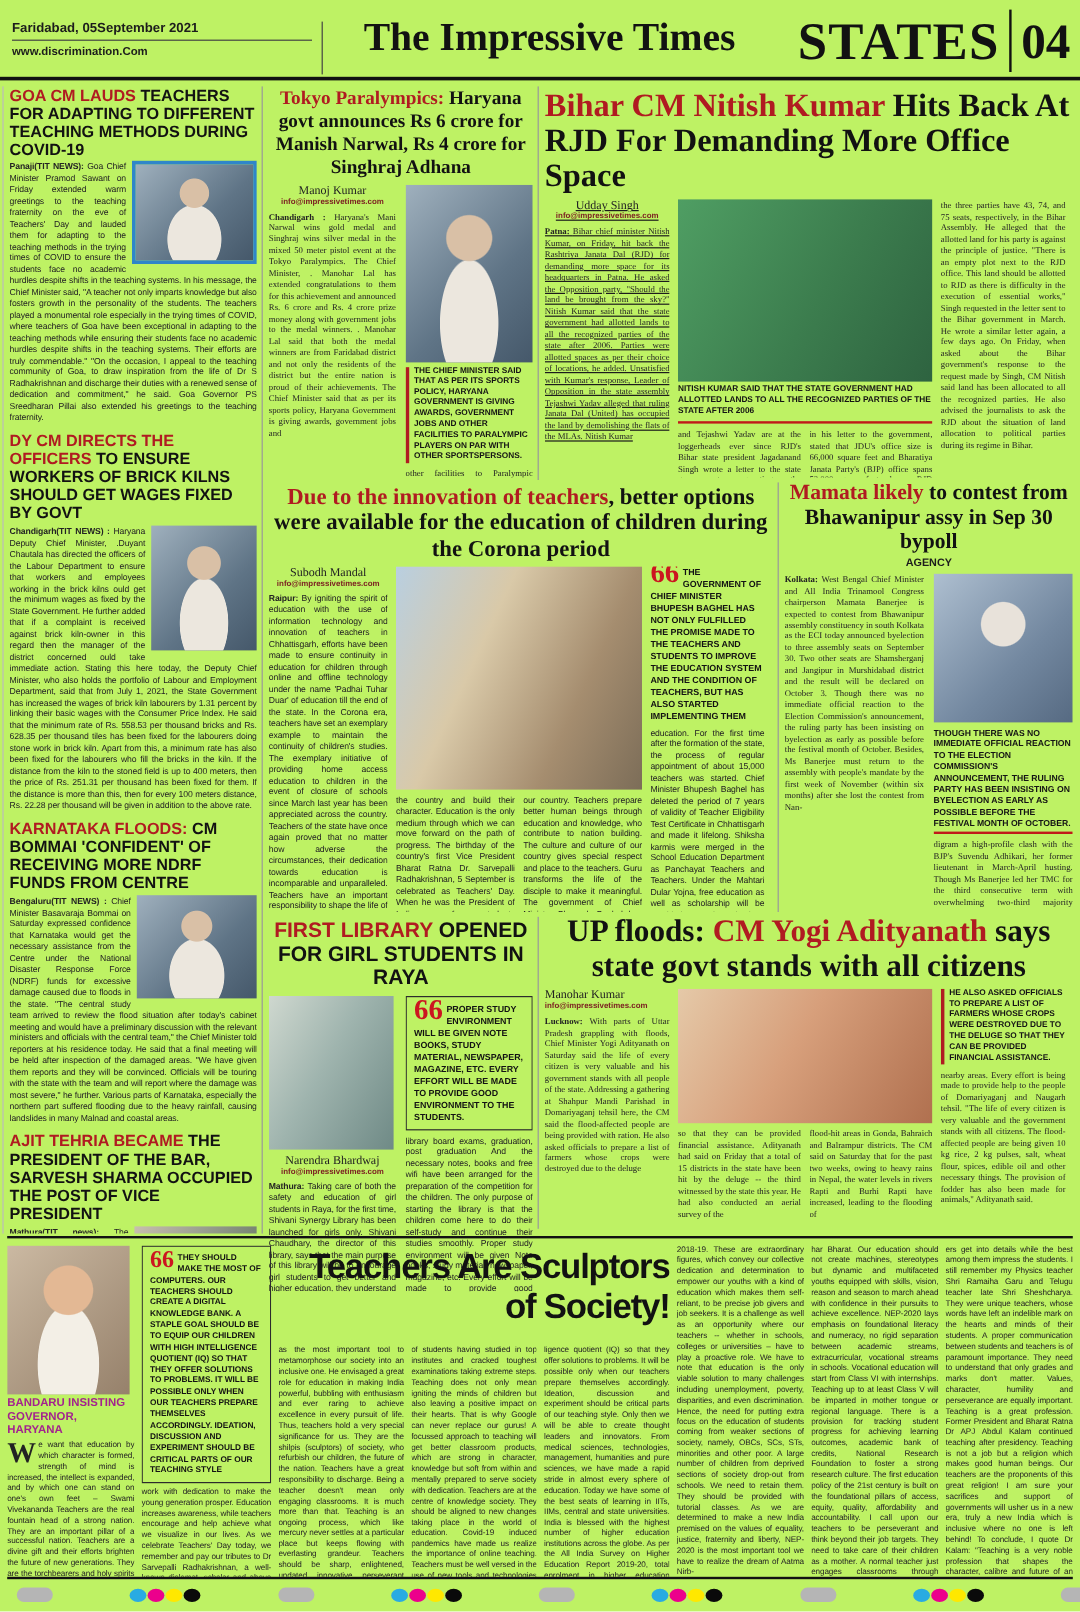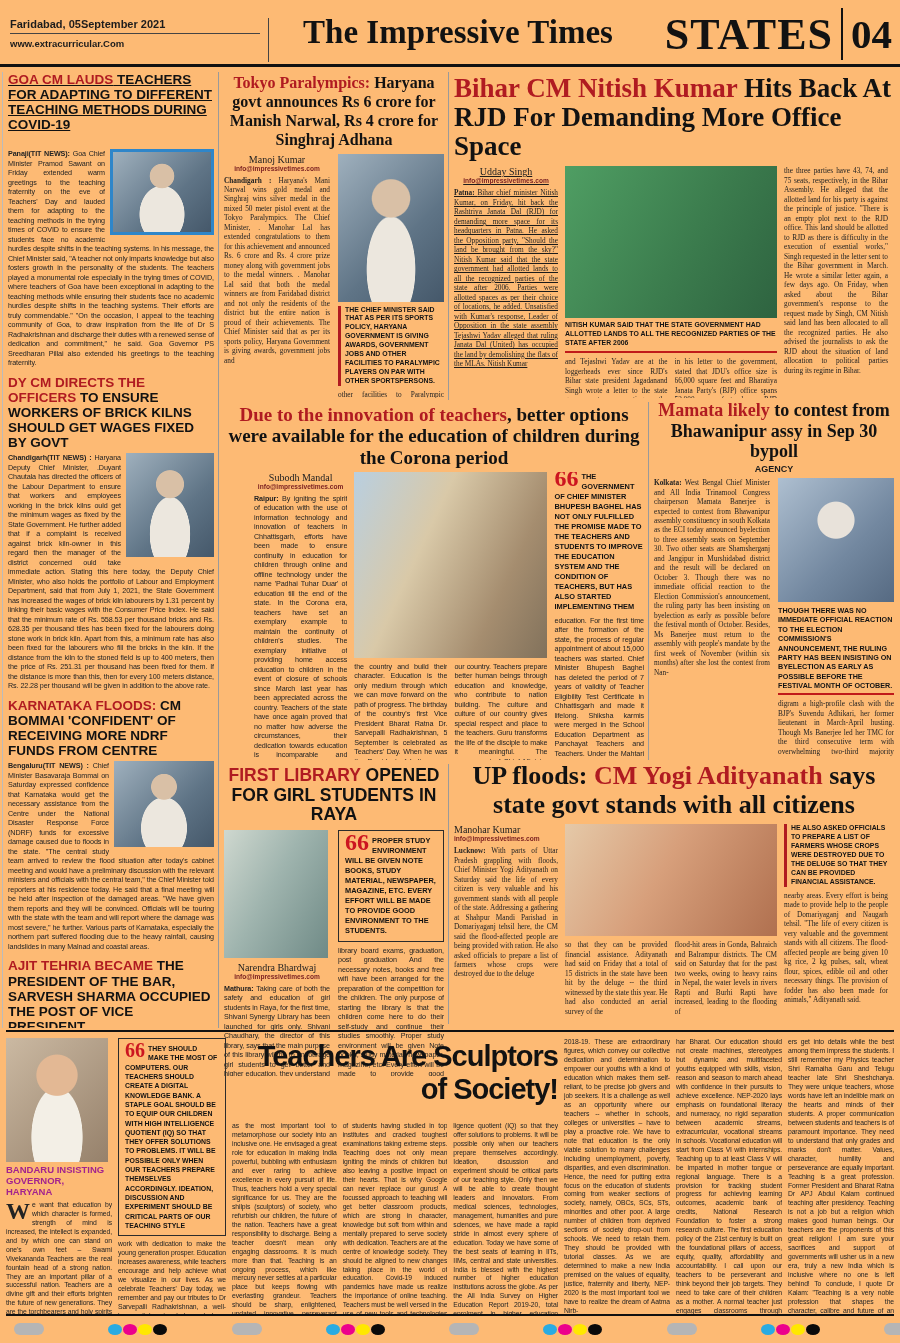--- a/index.html
+++ b/index.html
@@ -1,16 +1,16 @@
 <!DOCTYPE html>
 <html><head>
 <meta charset="utf-8">
 <style>
   html,body{margin:0;padding:0;background:#fff;}
-  #page{position:relative;width:900px;height:1343px;background:#fdba74;overflow:hidden;
+  #page{position:relative;width:900px;height:1343px;background:#bef264;overflow:hidden;
         font-family:"Liberation Sans",sans-serif;color:#1c1c1c;}
   .abs{position:absolute;}
   .red{color:#b01b21;}
   .h-sans{font-family:"Liberation Sans",sans-serif;font-weight:bold;color:#121212;}
   .h-serif{font-family:"Liberation Serif",serif;font-weight:bold;color:#121212;}
   .body-sans{font-size:7.2px;line-height:1.32;text-align:justify;color:#232323;letter-spacing:-.1px;}
   .body-serif{font-family:"Liberation Serif",serif;font-size:7.3px;line-height:1.3;text-align:justify;color:#232323;}
   .lead{font-weight:bold;}
   .byl-name{font-family:"Liberation Serif",serif;font-size:10px;text-align:center;color:#222;}
   .byl-mail{font-size:6.6px;font-weight:bold;color:#7c2222;text-align:center;margin-bottom:4px;}
@@ -40,41 +40,41 @@
   .purple{color:#a3238e;}
 </style>
 </head>
 <body>
 
 <div id="page">
 
   <div class="abs" style="left:8px;top:6px;width:884px;height:56px;">
     <div class="abs" style="left:2px;top:12px;width:250px;border-right:1px solid #444;height:44px;padding-right:8px;">
       <div style="font-size:11px;font-weight:bold;border-bottom:1px solid #444;padding-bottom:3px;">Faridabad, 05September 2021</div>
-      <div style="font-size:9.5px;font-weight:bold;padding-top:4px;">www.extracurricular.Com</div>
+      <div style="font-size:9.5px;font-weight:bold;padding-top:4px;">www.discrimination.Com</div>
     </div>
     <div class="abs h-serif" style="left:250px;top:8px;width:400px;text-align:center;font-size:33px;">The Impressive Times</div>
     <div class="abs" style="right:0;top:0;display:flex;align-items:center;height:56px;">
       <span class="h-serif" style="font-size:44px;letter-spacing:1px;">STATES</span>
       <span style="display:inline-block;width:2px;height:52px;background:#111;margin:0 8px;"></span>
       <span class="h-serif" style="font-size:41px;">04</span>
     </div>
   </div>
   <div class="abs hline" style="left:0;top:64px;width:900px;height:3px;"></div>
 
   <div class="abs vrule" style="left:218px;top:72px;height:956px;"></div>
   <div class="abs vrule" style="left:448px;top:72px;height:328px;"></div>
   <div class="abs vrule" style="left:648px;top:402px;height:358px;"></div>
   <div class="abs vrule" style="left:448px;top:764px;height:260px;"></div>
   <div class="abs vrule" style="left:2px;top:72px;height:956px;background:#bbb;"></div>
 
   <div class="abs" style="left:8px;top:72px;width:206px;height:956px;overflow:hidden;">
 
     <div>
-      <div class="h-sans" style="font-size:13.5px;line-height:1.12;margin-bottom:17px;text-decoration:underline;">
+      <div class="h-sans" style="font-size:13.5px;line-height:1.12;margin-bottom:2px;">
         <span class="red">GOA CM LAUDS</span><span> TEACHERS FOR ADAPTING TO DIFFERENT TEACHING METHODS DURING COVID-19</span>
       </div>
       <div class="body-sans">
         <div class="photo portrait" style="float:right;width:98px;height:80px;margin:0 0 3px 5px;border:3px solid #2f86c9;"></div>
         <b class="lead">Panaji(TIT NEWS): </b><span>Goa Chief Minister Pramod Sawant on Friday extended warm greetings to the teaching fraternity on the eve of Teachers' Day and lauded them for adapting to the teaching methods in the trying times of COVID to ensure the students face no academic hurdles despite shifts in the teaching systems. In his message, the Chief Minister said, "A teacher not only imparts knowledge but also fosters growth in the personality of the students. The teachers played a monumental role especially in the trying times of COVID, where teachers of Goa have been exceptional in adapting to the teaching methods while ensuring their students face no academic hurdles despite shifts in the teaching systems. Their efforts are truly commendable." "On the occasion, I appeal to the teaching community of Goa, to draw inspiration from the life of Dr S Radhakrishnan and discharge their duties with a renewed sense of dedication and commitment," he said. Goa Governor PS Sreedharan Pillai also extended his greetings to the teaching fraternity.</span>
       </div>
     </div>
 
     <div style="margin-top:7px;">
       <div class="h-sans" style="font-size:13.5px;line-height:1.12;margin-bottom:3px;">
@@ -148,21 +148,21 @@
         </div>
       </div>
       <div style="width:104px;overflow:hidden;" class="body-serif">the three parties have 43, 74, and 75 seats, respectively, in the Bihar Assembly. He alleged that the allotted land for his party is against the principle of justice. "There is an empty plot next to the RJD office. This land should be allotted to RJD as there is difficulty in the execution of essential works," Singh requested in the letter sent to the Bihar government in March. He wrote a similar letter again, a few days ago. On Friday, when asked about the Bihar government's response to the request made by Singh, CM Nitish said land has been allocated to all the recognized parties. He also advised the journalists to ask the RJD about the situation of land allocation to political parties during its regime in Bihar.</div>
     </div>
   </div>
 
   <div class="abs" style="left:224px;top:404px;width:420px;height:356px;overflow:hidden;">
     <div class="h-serif" style="font-size:19px;line-height:1.12;text-align:center;margin-bottom:4px;">
       <span class="red">Due to the innovation of teachers</span><span>, better options were available for the education of children during the Corona period</span>
     </div>
-    <div class="colrow" style="gap:7px;margin-left:30px;">
+    <div class="colrow" style="gap:7px;">
       <div style="width:99px;overflow:hidden;">
         <div class="byl-name">Subodh Mandal</div>
         <div class="byl-mail">info@impressivetimes.com</div>
         <div class="body-sans">
           <b class="lead">Raipur: </b><span>By igniting the spirit of education with the use of information technology and innovation of teachers in Chhattisgarh, efforts have been made to ensure continuity in education for children through online and offline technology under the name 'Padhai Tuhar Duar' of education till the end of the state. In the Corona era, teachers have set an exemplary example to maintain the continuity of children's studies. The exemplary initiative of providing home access education to children in the event of closure of schools since March last year has been appreciated across the country. Teachers of the state have once again proved that no matter how adverse the circumstances, their dedication towards education is incomparable and unparalleled. Teachers have an important responsibility to shape the life of the future leaders of</span>
         </div>
       </div>
       <div style="width:205px;overflow:hidden;">
         <div class="photo grp" style="width:205px;height:186px;margin-bottom:4px;background:linear-gradient(115deg,#b9cfe0 0%,#d9c9a8 35%,#a58d6f 70%,#7c6d58 100%);"></div>
         <div class="colrow" style="gap:7px;">

